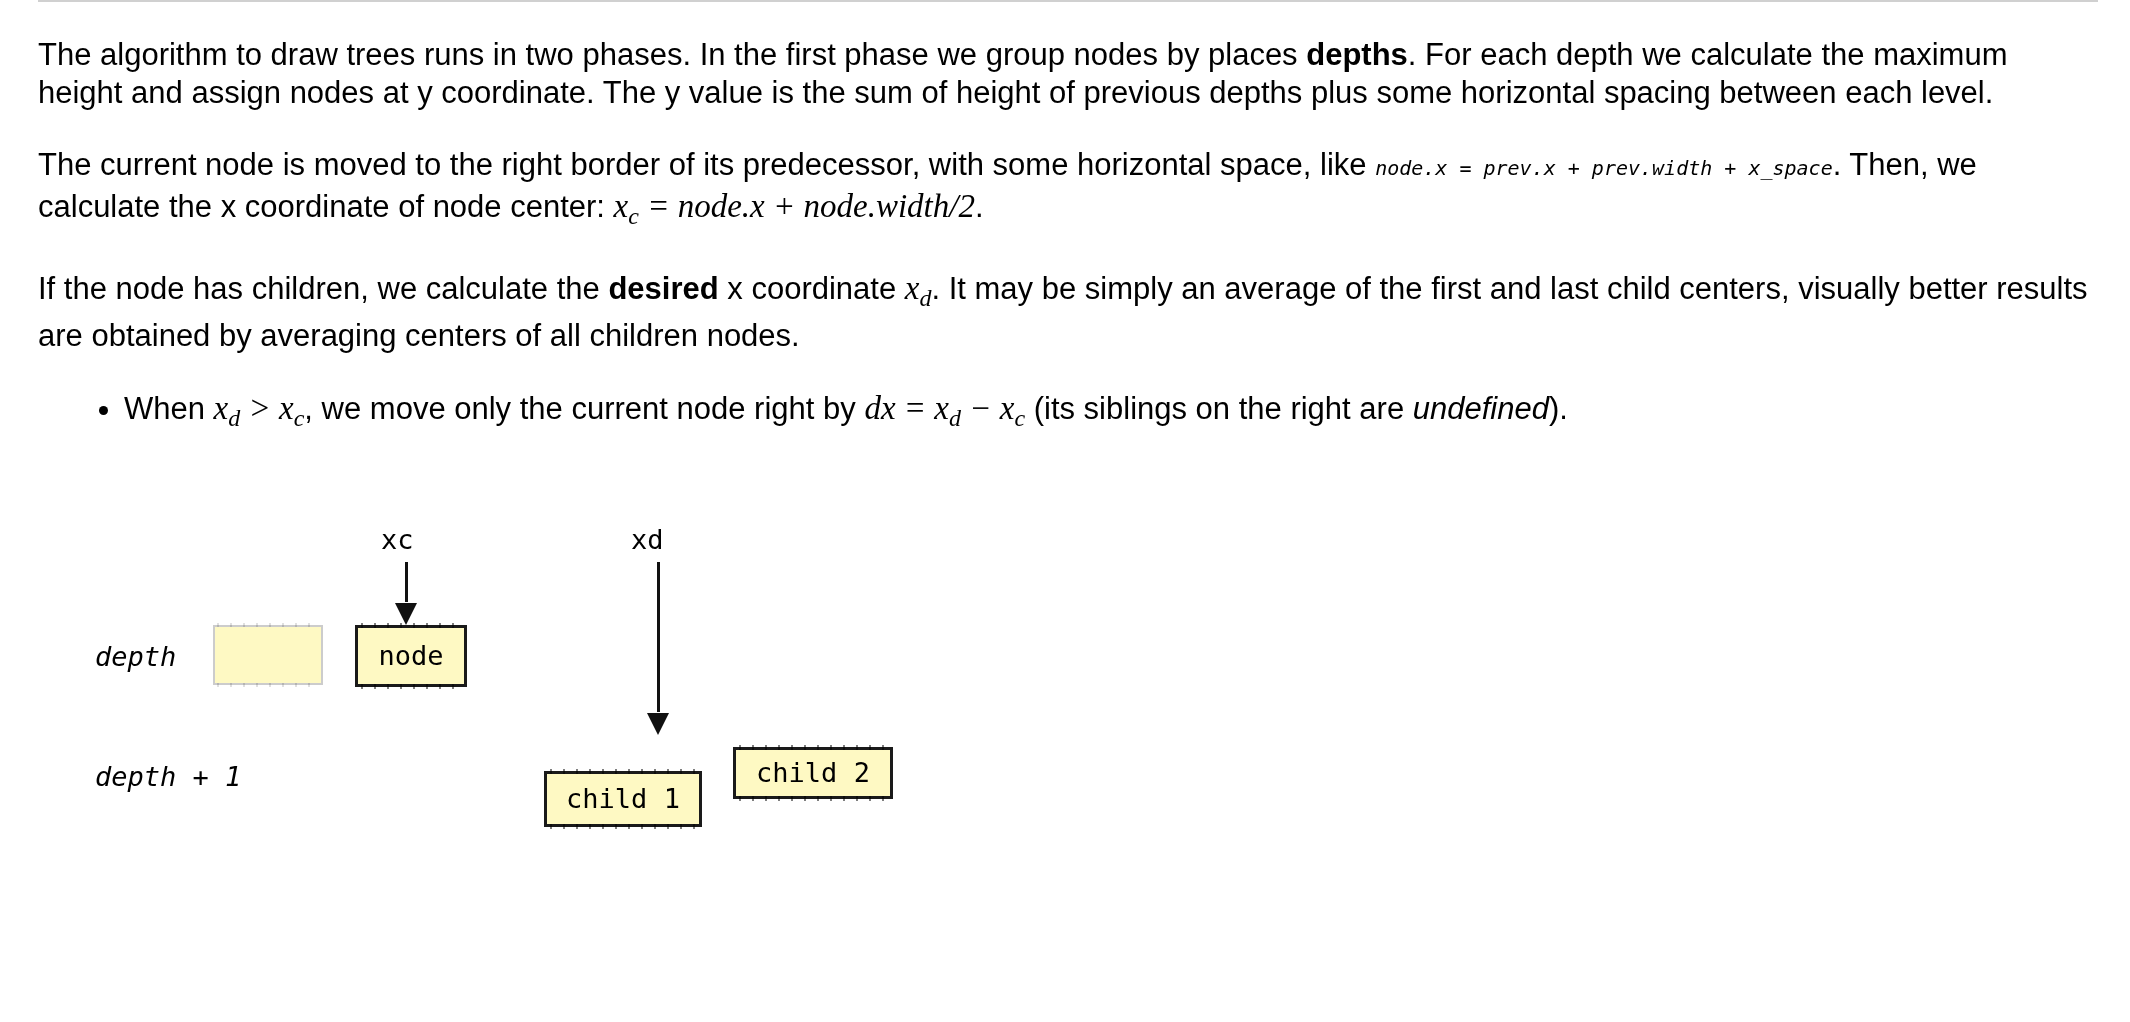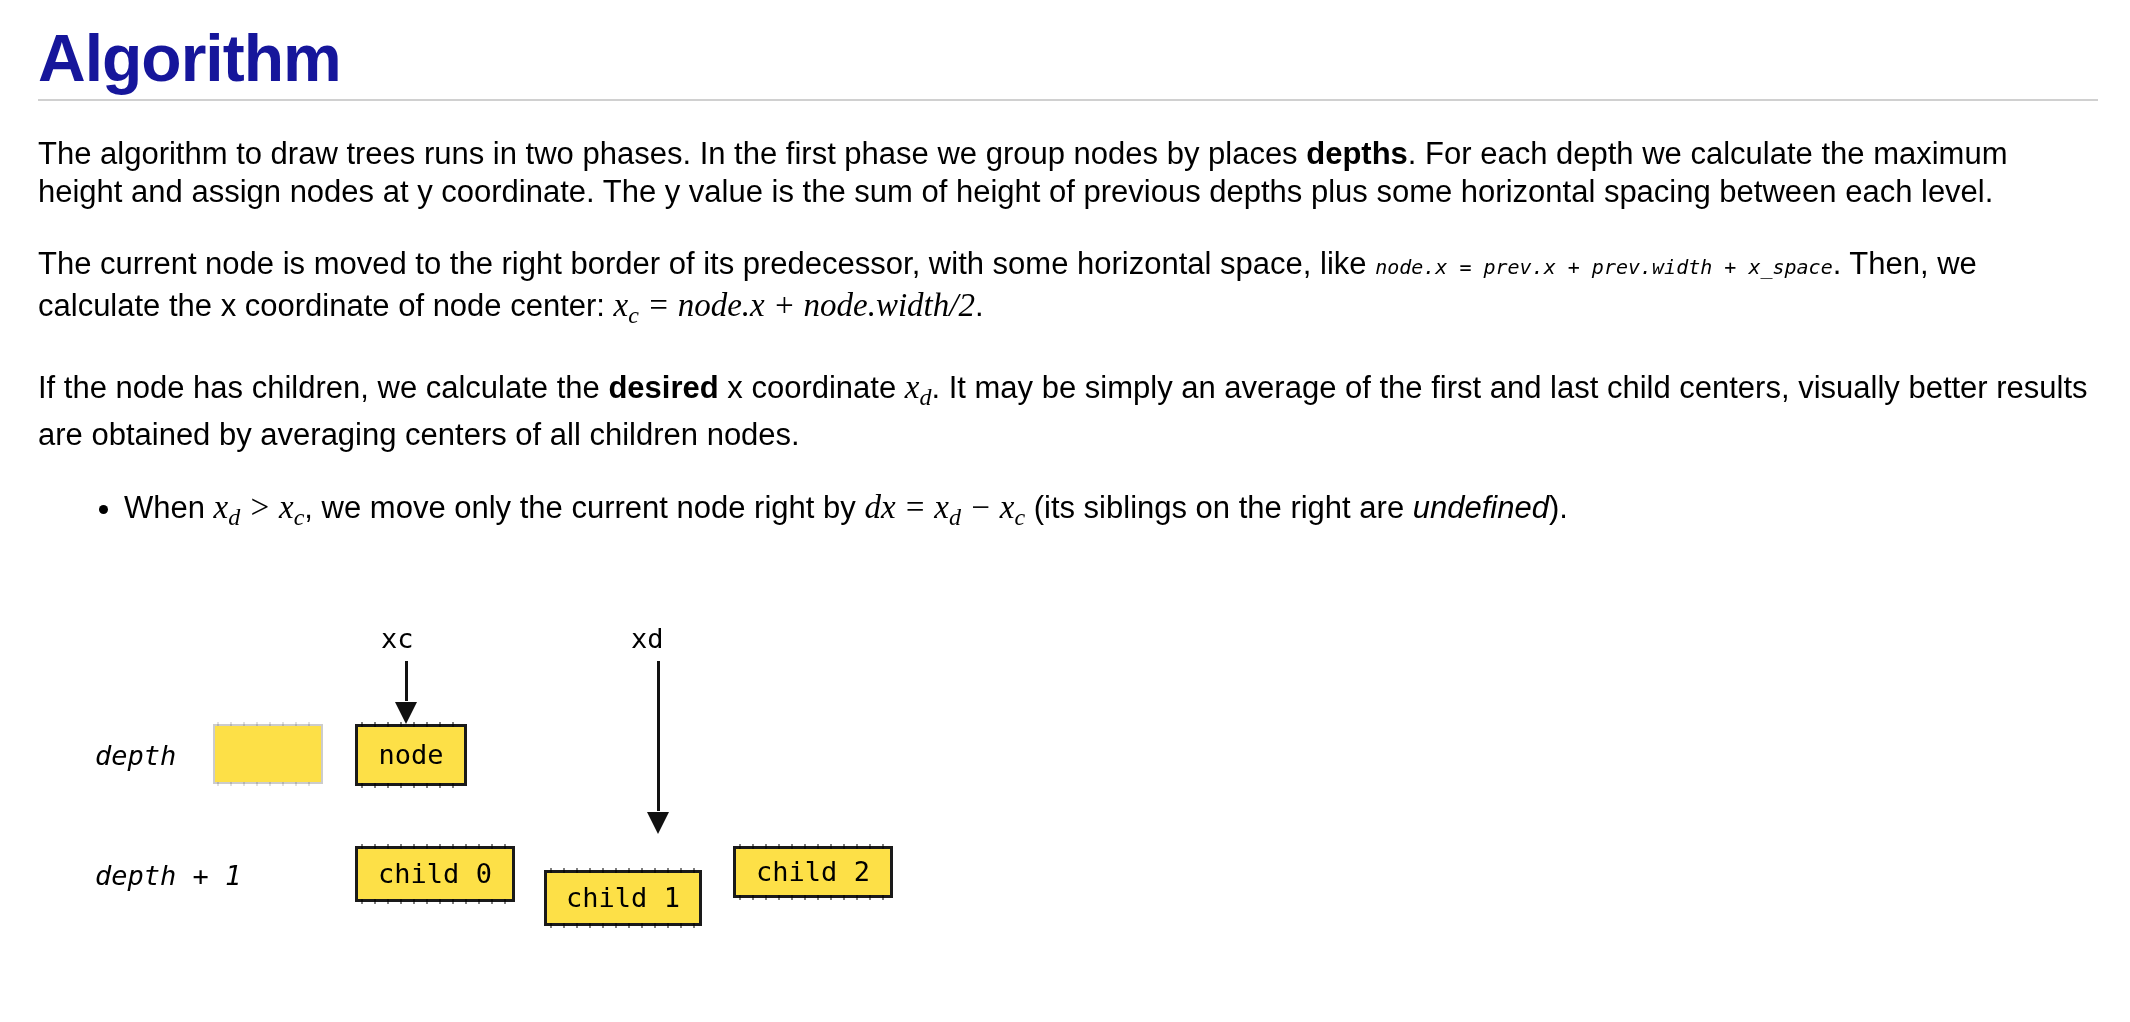--- a/index.html
+++ b/index.html
@@ -35,21 +35,21 @@
   
   .figure{position:relative;height:312px;margin-top:87px;
           font-family:"DejaVu Sans Mono", monospace;font-size:27px;line-height:32px;}
   .fig-label{position:absolute;white-space:pre;}
   .row-label{position:absolute;font-style:italic;white-space:pre;}
   .arrow-line{position:absolute;width:3px;background:#111;}
   .arrow-head{position:absolute;width:0;height:0;
               border-left:11px solid transparent;border-right:11px solid transparent;
               border-top:22px solid #111;}
   .nbox{position:absolute;display:flex;align-items:center;justify-content:center;
-        background:#fde047;box-sizing:border-box;}
+        background:#fef9c3;box-sizing:border-box;}
   .box-black{border:3px solid var(--c-border);}
   .box-ghost{border:2px solid var(--c-ghost);}
   .tick::before,.tick::after{
     content:"";position:absolute;left:3px;right:3px;height:5px;
     background:repeating-linear-gradient(90deg, rgba(0,0,0,.5) 0 2px, transparent 2px 13px);
   }
   .tick::before{top:-5px;}
   .tick::after{bottom:-5px;}
   .tick-light::before,.tick-light::after{
     content:"";position:absolute;left:2px;right:2px;height:4px;
@@ -70,21 +70,20 @@
   .lbl-depth1{left:57px;top:237px;}
   .child-0{left:317px;top:223px;width:160px;height:56px;}
   .child-1{left:506px;top:223px;width:158px;height:56px;margin-top:24px;}
   .child-2{left:695px;top:223px;width:160px;height:52px;}
 </style>
 </head>
 <body>
 
 <div class="page">
 
-  <h1>Algorithm</h1>
   <div class="rule"></div>
 
   <p><span class="seg-n">The algorithm to draw trees runs in two phases. In the first phase we group nodes by places </span><span class="seg-b">depths</span><span class="seg-n">. For each depth we calculate the maximum height and assign nodes at y coordinate. The y value is the sum of height of previous depths plus some horizontal spacing between each level.</span></p>
   <p><span class="seg-n">The current node is moved to the right border of its predecessor, with some horizontal space, like </span><span class="seg-c">node.x = prev.x + prev.width + x_space</span><span class="seg-n">. Then, we calculate the x coordinate of node center: </span><span class="seg-m">x</span><span class="seg-ms">c</span><span class="seg-m"> = node.x + node.width/2</span><span class="seg-n">.</span></p>
   <p><span class="seg-n">If the node has children, we calculate the </span><span class="seg-b">desired</span><span class="seg-n"> x coordinate </span><span class="seg-m">x</span><span class="seg-ms">d</span><span class="seg-n">. It may be simply an average of the first and last child centers, visually better results are obtained by averaging centers of all children nodes.</span></p>
 
   <ul>
     <li><span class="seg-n">When </span><span class="seg-m">x</span><span class="seg-ms">d</span><span class="seg-m"> &gt; </span><span class="seg-m">x</span><span class="seg-ms">c</span><span class="seg-n">, we move only the current node right by </span><span class="seg-m">dx</span><span class="seg-m"> = </span><span class="seg-m">x</span><span class="seg-ms">d</span><span class="seg-m"> − </span><span class="seg-m">x</span><span class="seg-ms">c</span><span class="seg-n"> (its siblings on the right are </span><span class="seg-i">undefined</span><span class="seg-n">).</span></li>
   </ul>
 
@@ -99,23 +98,20 @@
     <div class="arrow-head head-xd"></div>
 
     <span class="row-label lbl-depth">depth</span>
     <span class="row-label lbl-depth1">depth + 1</span>
 
     <div class="nbox box-ghost tick-light ghost-box"></div>
     <div class="nbox box-black tick node-box">
       <span>node</span>
     </div>
 
-    <div class="nbox box-black tick child-0">
-      <span>child 0</span>
-    </div>
     <div class="nbox box-black tick child-1">
       <span>child 1</span>
     </div>
     <div class="nbox box-black tick child-2">
       <span>child 2</span>
     </div>
   </div>
 
 </div>
 

